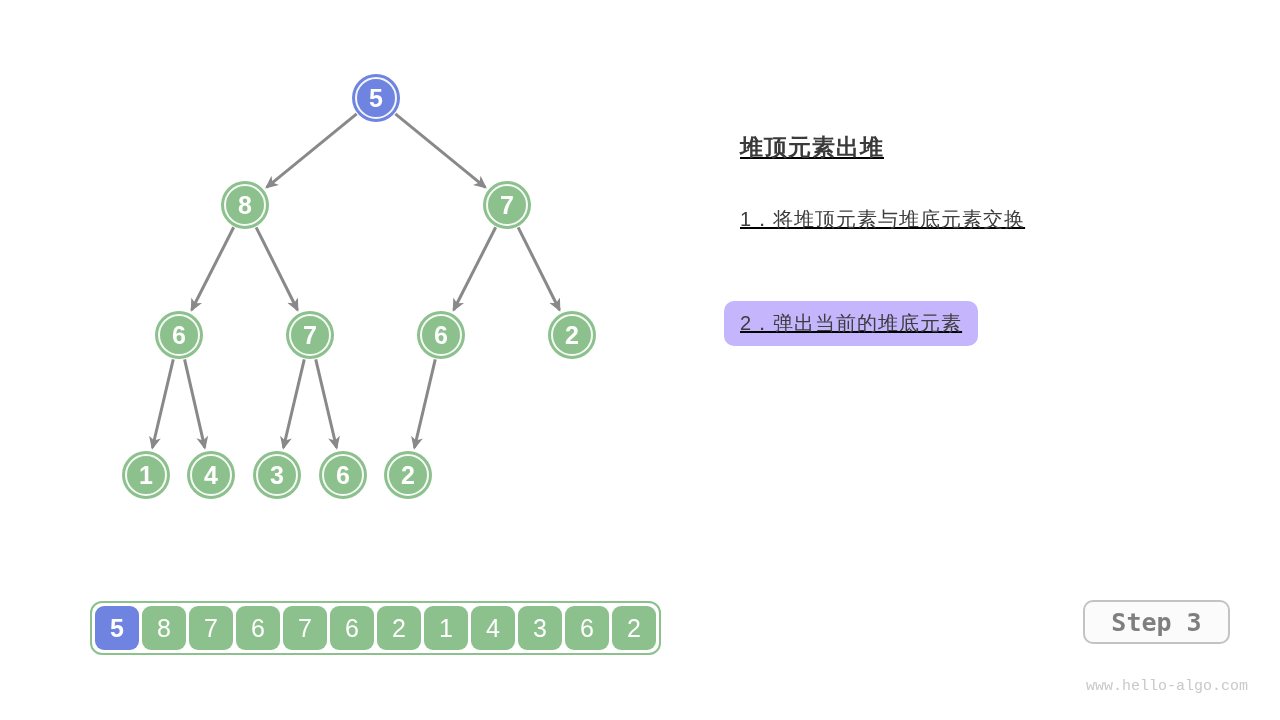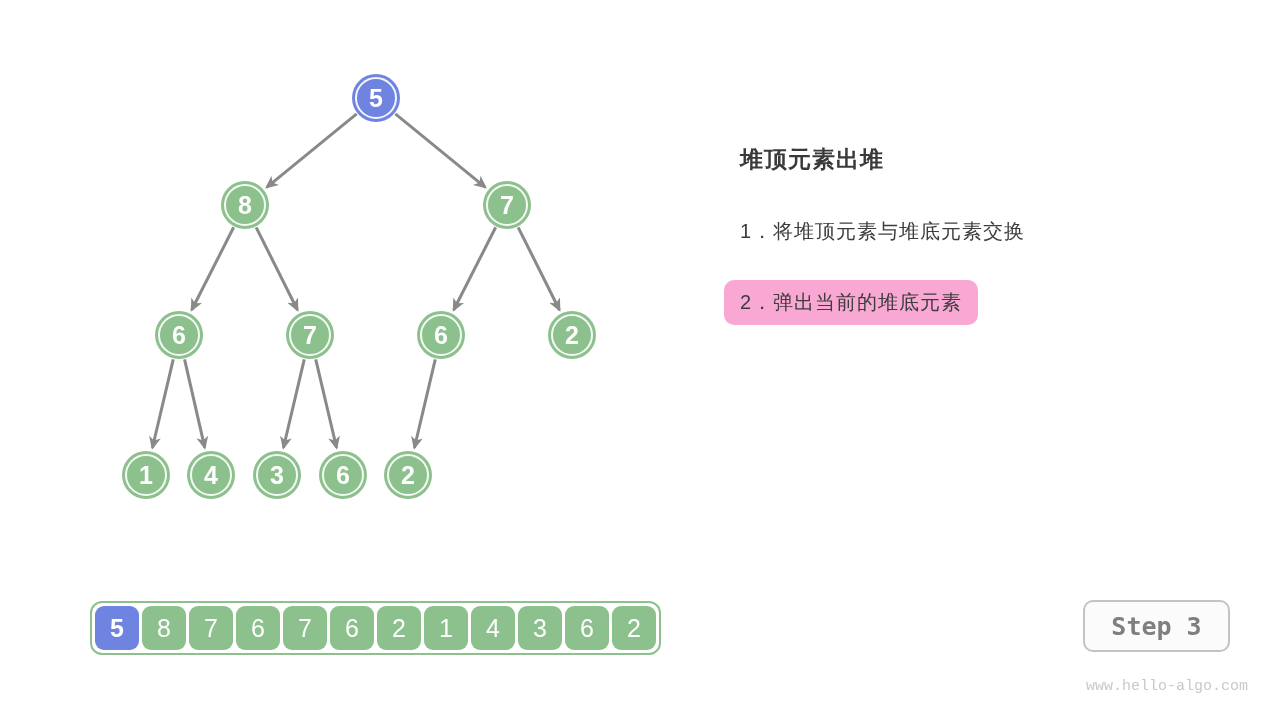--- a/index.html
+++ b/index.html
@@ -26,39 +26,39 @@
   .tree-node::after {
     content: "";
     position: absolute;
     left: 3px; top: 3px; right: 3px; bottom: 3px;
     border: 2px solid rgba(255,255,255,0.92);
     border-radius: 50%;
   }
   .tree-node.root { font-weight: 800; }
 
   
-  #panel { position: absolute; left: 724px; top: 144px; width: 420px; }
+  #panel { position: absolute; left: 724px; top: 132px; width: 420px; text-decoration: underline; }
   #panel-title {
     margin-left: 16px;
     font-size: 23px;
     font-weight: 800;
     color: #3a3a3a;
     letter-spacing: 1px;
   }
-  #steps-list { margin-top: 34px; display: flex; flex-direction: column; gap: 26px; }
+  #steps-list { margin-top: 34px; display: flex; flex-direction: column; gap: 11px; }
   .step-item {
     display: inline-block;
     width: fit-content;
     padding: 9px 16px;
     font-size: 20px;
     color: #3d3d3d;
     border-radius: 10px;
     letter-spacing: 1px;
   }
-  .step-item.highlighted { background: #f9a8d4; }
+  .step-item.highlighted { background: #c4b5fd; margin-top: 48px; }
 
   
   #array-box {
     position: absolute; left: 90px; top: 601px;
     border: 2px solid #8cc08c;
     border-radius: 12px;
     padding: 3px;
     display: flex; gap: 3px;
     background: #ffffff;
   }
@@ -68,21 +68,21 @@
     display: flex; align-items: center; justify-content: center;
     color: #ffffff;
     font-size: 25px;
     font-weight: 500;
   }
   .array-cell.highlight { font-weight: 800; }
 
   
   #step-badge {
     position: absolute; left: 1083px; top: 600px;
-    width: 147px; height: 52px;
+    width: 147px; height: 44px;
     background: #fbfbfb;
     border: 2px solid #c3c3c3;
     border-radius: 10px;
     display: flex; align-items: center; justify-content: center;
     font-family: "DejaVu Sans Mono", "Liberation Mono", monospace;
     font-size: 25px;
     font-weight: 700;
     color: #7f7f7f;
   }
   #watermark {

